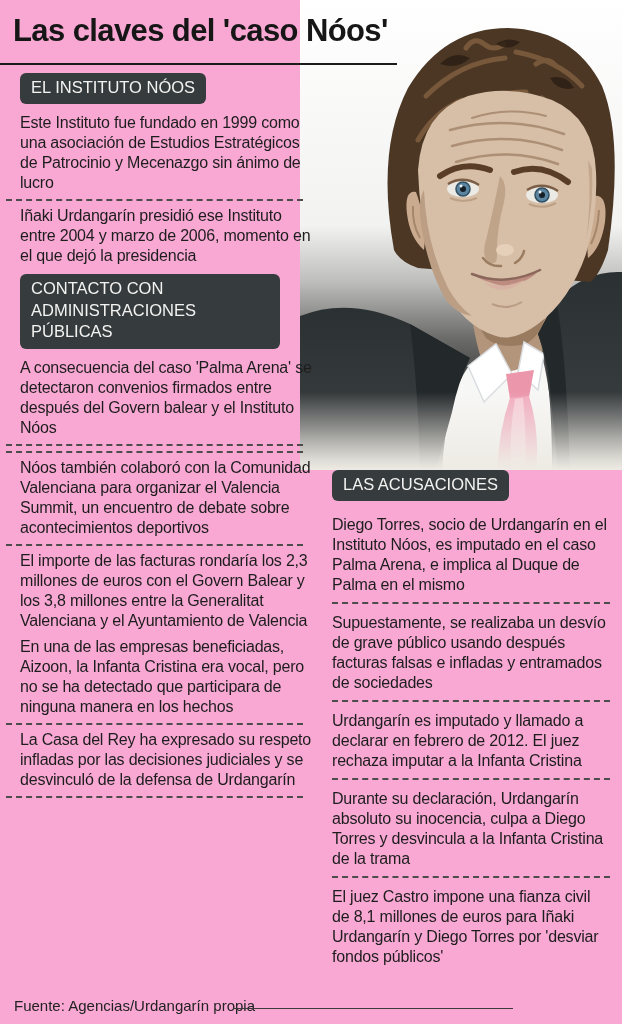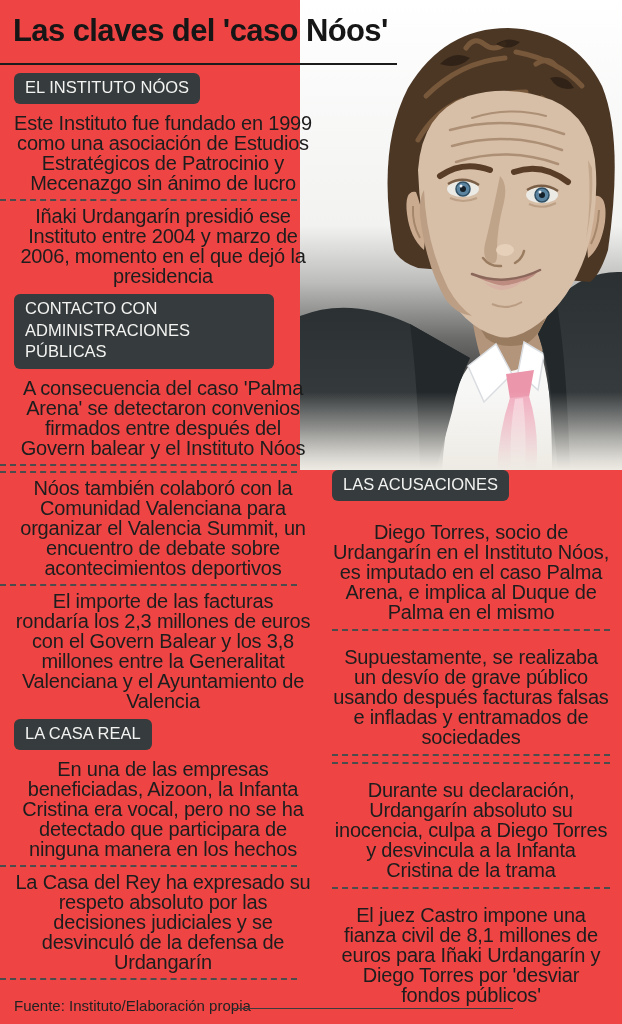--- a/index.html
+++ b/index.html
@@ -1,43 +1,43 @@
 <!DOCTYPE html>
 <html><head>
 <meta charset="utf-8">
 <style>
   html,body { margin:0; padding:0; background:#ffffff; }
   .page {
     position:relative; width:622px; height:1024px;
-    background:#ef4444; overflow:hidden;
+    background:#f9a8d4; overflow:hidden;
     font-family:"Liberation Sans", sans-serif;
   }
   
   .portrait { position:absolute; left:300px; top:0; width:322px; height:470px; z-index:1; }
   
   .title {
     position:absolute; left:13px; top:13px; z-index:3;
     font-size:31px; font-weight:bold; color:#161616; letter-spacing:-0.6px;
   }
   .title-rule { position:absolute; left:0; top:63px; width:397px; height:2px; background:#1b1b1b; z-index:3; }
   
   .col { position:absolute; z-index:4; }
-  .col-left  { left:0;   top:71px;  width:312px; padding-left:14px; box-sizing:border-box; }
+  .col-left  { left:0;   top:71px;  width:312px; padding-left:20px; box-sizing:border-box; }
   .col-right { left:332px; top:468px; width:278px; }
   .badge {
     display:inline-block; background:#363c3e; color:#f3f3f1;
     font-size:16.5px; line-height:1.3; padding:4px 11px 6px;
     border-radius:6px; margin:2px 0 5px;
   }
   .badge.two-line { max-width:238px; }
   p.item {
-    font-size:20px; line-height:20px; letter-spacing:-0.2px;
-    color:#1d1d1d; margin:4px 0 6px;text-align:center;
-  }
-  .col-right p.item { margin:16px 0 7px; }
+    font-size:16px; line-height:20px; letter-spacing:-0.2px;
+    color:#1d1d1d; margin:4px 0 6px;
+  }
+  .col-right p.item { margin:9px 0 7px; }
   .sep { height:0; border:none; border-top:2px dashed #4c4c4c; margin:5px 0; }
   .col-left .sep { margin-left:-14px; width:297px; }
   .col-right .sep { width:278px; margin:6px 0; }
   
   .footer-source { position:absolute; left:14px; top:997px; font-size:15px; color:#222; z-index:4; }
   .footer-line   { position:absolute; left:233px; top:1008px; width:280px; height:1px; background:#3c3c3c; z-index:4; }
   .footer-brand  { position:absolute; right:14px; top:1054px; font-size:11px; font-weight:bold; color:#101010; letter-spacing:0.3px; z-index:4; }
 </style>
 </head>
 <body>
@@ -165,36 +165,36 @@
     <p class="item">Iñaki Urdangarín presidió ese Instituto entre 2004 y marzo de 2006, momento en el que dejó la presidencia</p>
 
     <span class="badge two-line">CONTACTO CON ADMINISTRACIONES PÚBLICAS</span>
     <p class="item">A consecuencia del caso 'Palma Arena' se detectaron convenios firmados entre después del Govern balear y el Instituto Nóos</p>
     <div class="sep"></div>
     <div class="sep"></div>
     <p class="item">Nóos también colaboró con la Comunidad Valenciana para organizar el Valencia Summit, un encuentro de debate sobre acontecimientos deportivos</p>
     <div class="sep"></div>
     <p class="item">El importe de las facturas rondaría los 2,3 millones de euros con el Govern Balear y los 3,8 millones entre la Generalitat Valenciana y el Ayuntamiento de Valencia</p>
 
-    <span class="badge">LA CASA REAL</span>
     <p class="item">En una de las empresas beneficiadas, Aizoon, la Infanta Cristina era vocal, pero no se ha detectado que participara de ninguna manera en los hechos</p>
     <div class="sep"></div>
-    <p class="item">La Casa del Rey ha expresado su respeto absoluto por las decisiones judiciales y se desvinculó de la defensa de Urdangarín</p>
+    <p class="item">La Casa del Rey ha expresado su respeto infladas por las decisiones judiciales y se desvinculó de la defensa de Urdangarín</p>
     <div class="sep"></div>
   </div>
 
   <div class="col col-right">
     <span class="badge">LAS ACUSACIONES</span>
     <p class="item">Diego Torres, socio de Urdangarín en el Instituto Nóos, es imputado en el caso Palma Arena, e implica al Duque de Palma en el mismo</p>
     <div class="sep"></div>
     <p class="item">Supuestamente, se realizaba un desvío de grave público usando después facturas falsas e infladas y entramados de sociedades</p>
     <div class="sep"></div>
+    <p class="item">Urdangarín es imputado y llamado a declarar en febrero de 2012. El juez rechaza imputar a la Infanta Cristina</p>
     <div class="sep"></div>
     <p class="item">Durante su declaración, Urdangarín absoluto su inocencia, culpa a Diego Torres y desvincula a la Infanta Cristina de la trama</p>
     <div class="sep"></div>
     <p class="item">El juez Castro impone una fianza civil de 8,1 millones de euros para Iñaki Urdangarín y Diego Torres por 'desviar fondos públicos'</p>
   </div>
 
-  <div class="footer-source">Fuente: Instituto/Elaboración propia</div>
+  <div class="footer-source">Fuente: Agencias/Urdangarín propia</div>
   <div class="footer-line"></div>
   <div class="footer-brand">INFOGRÁFIKA</div>
 
 </div>
 
 </body></html>

